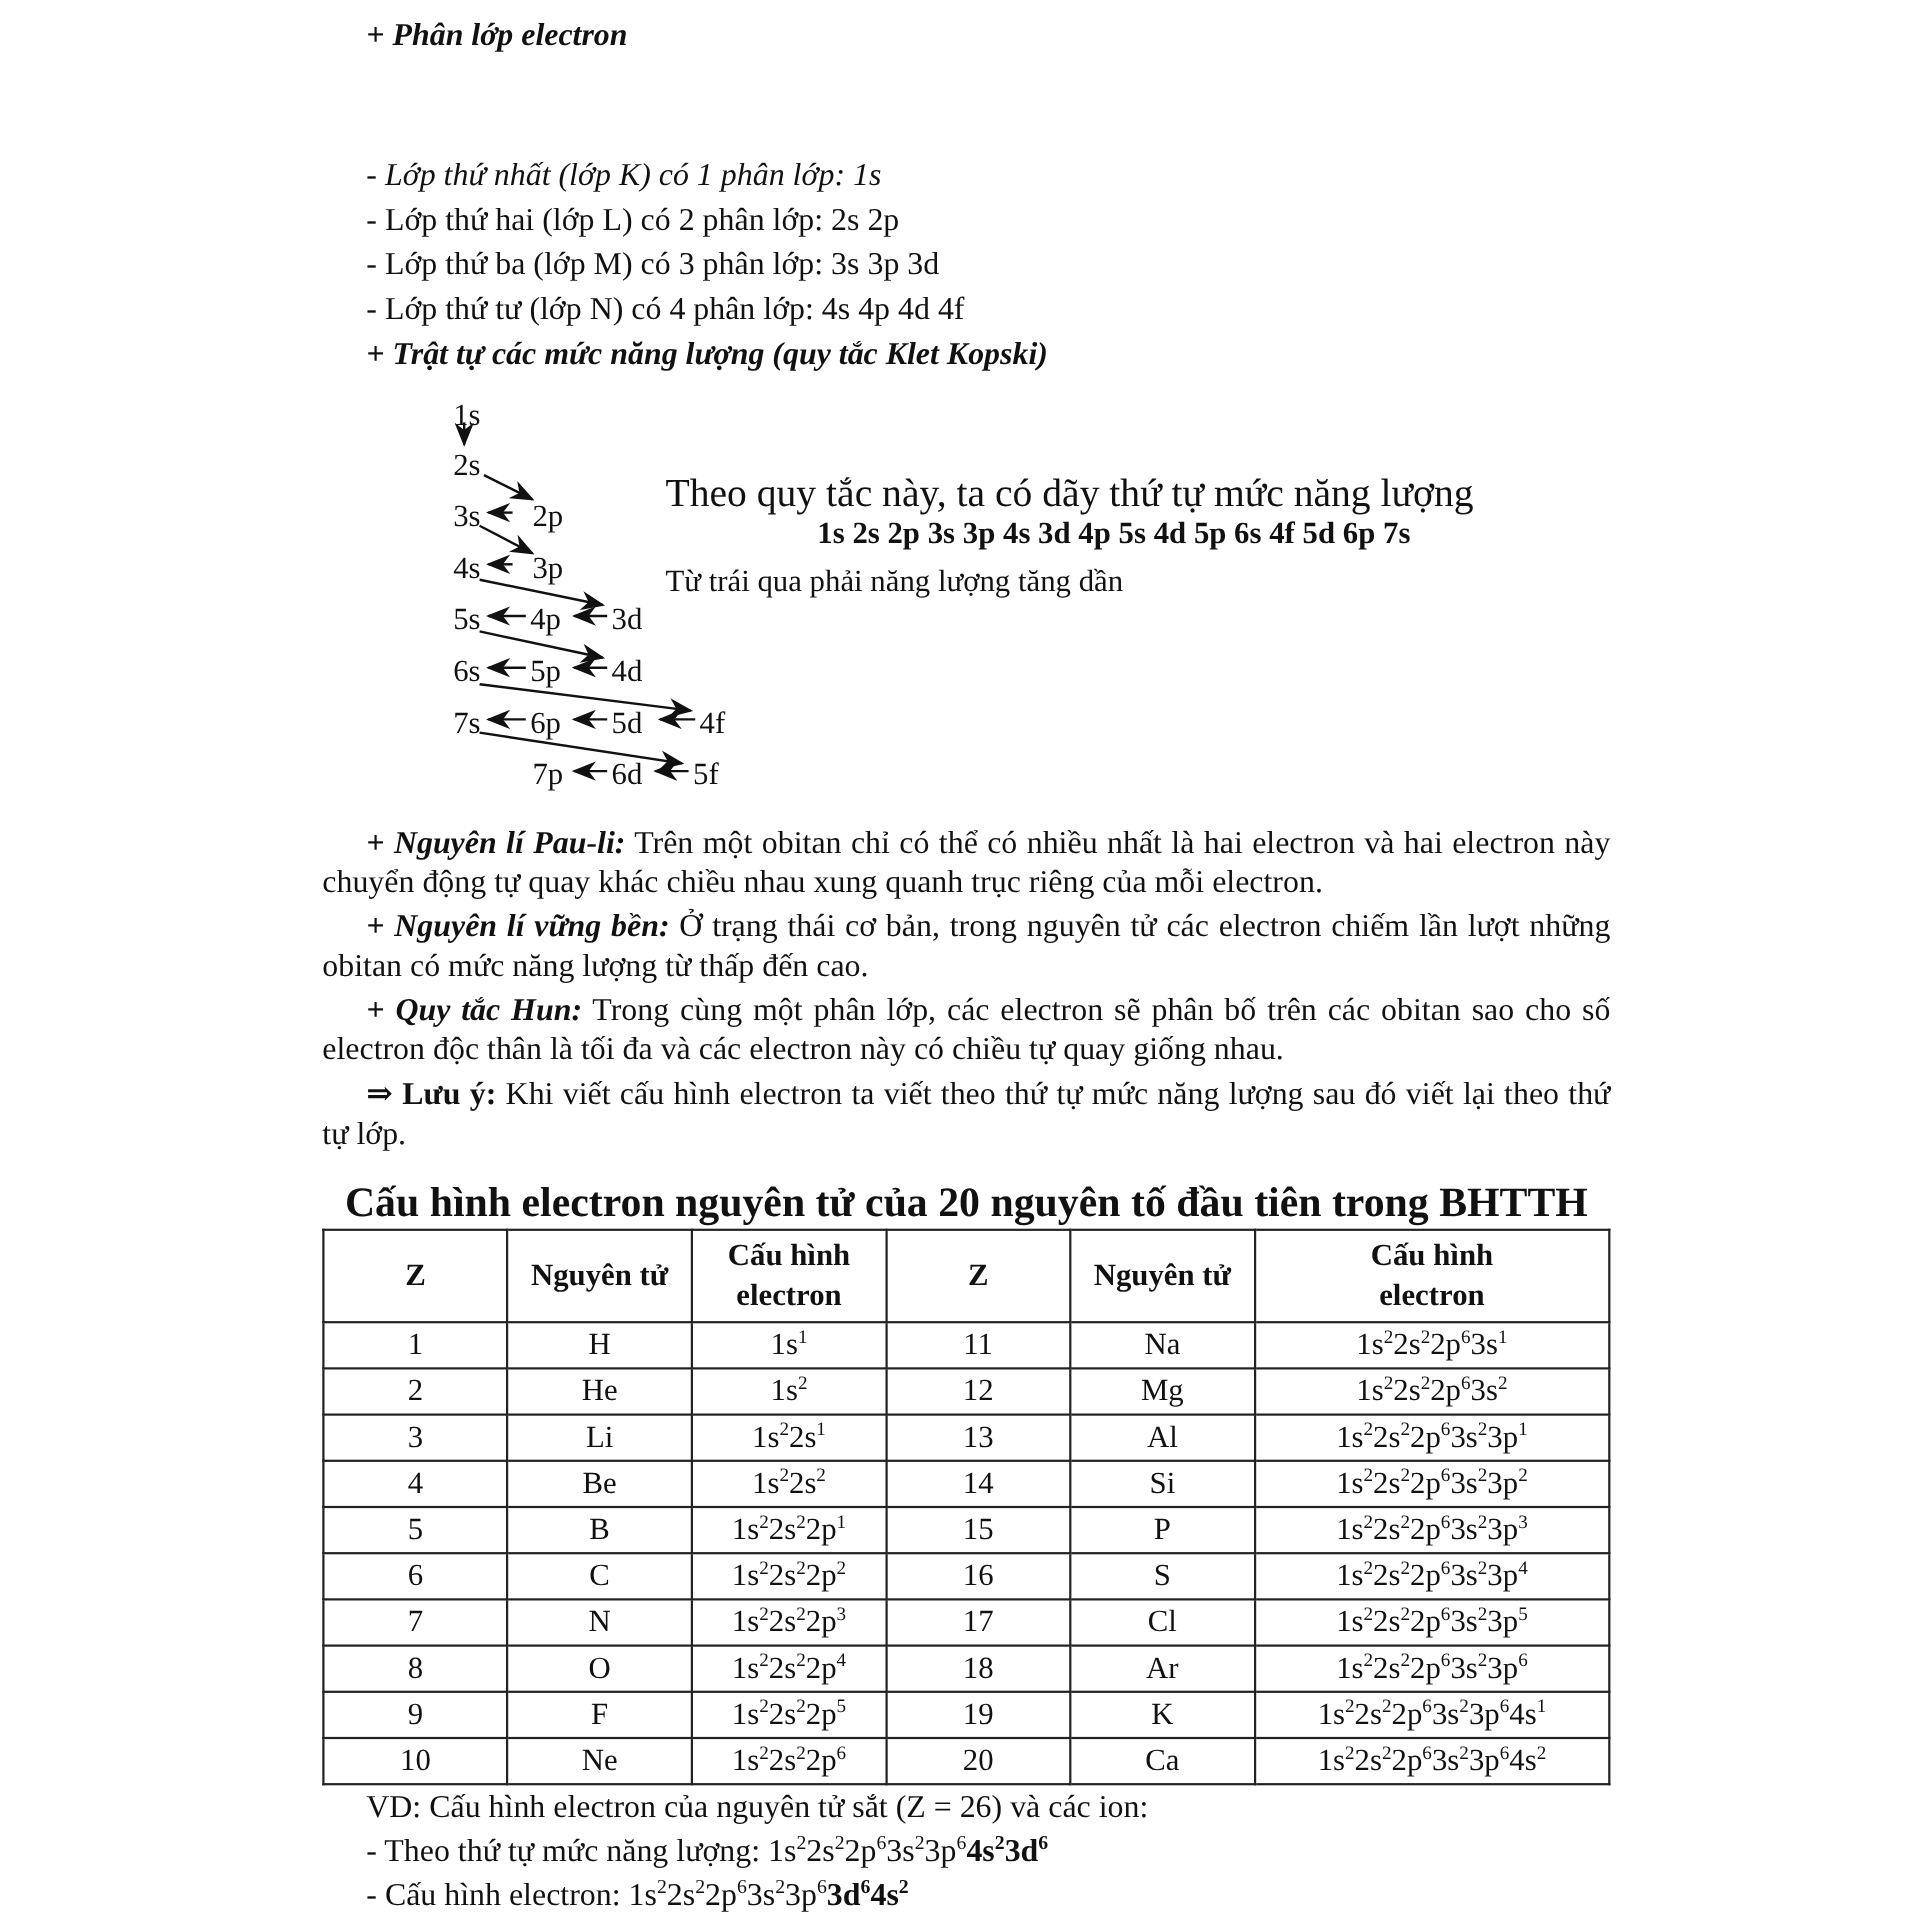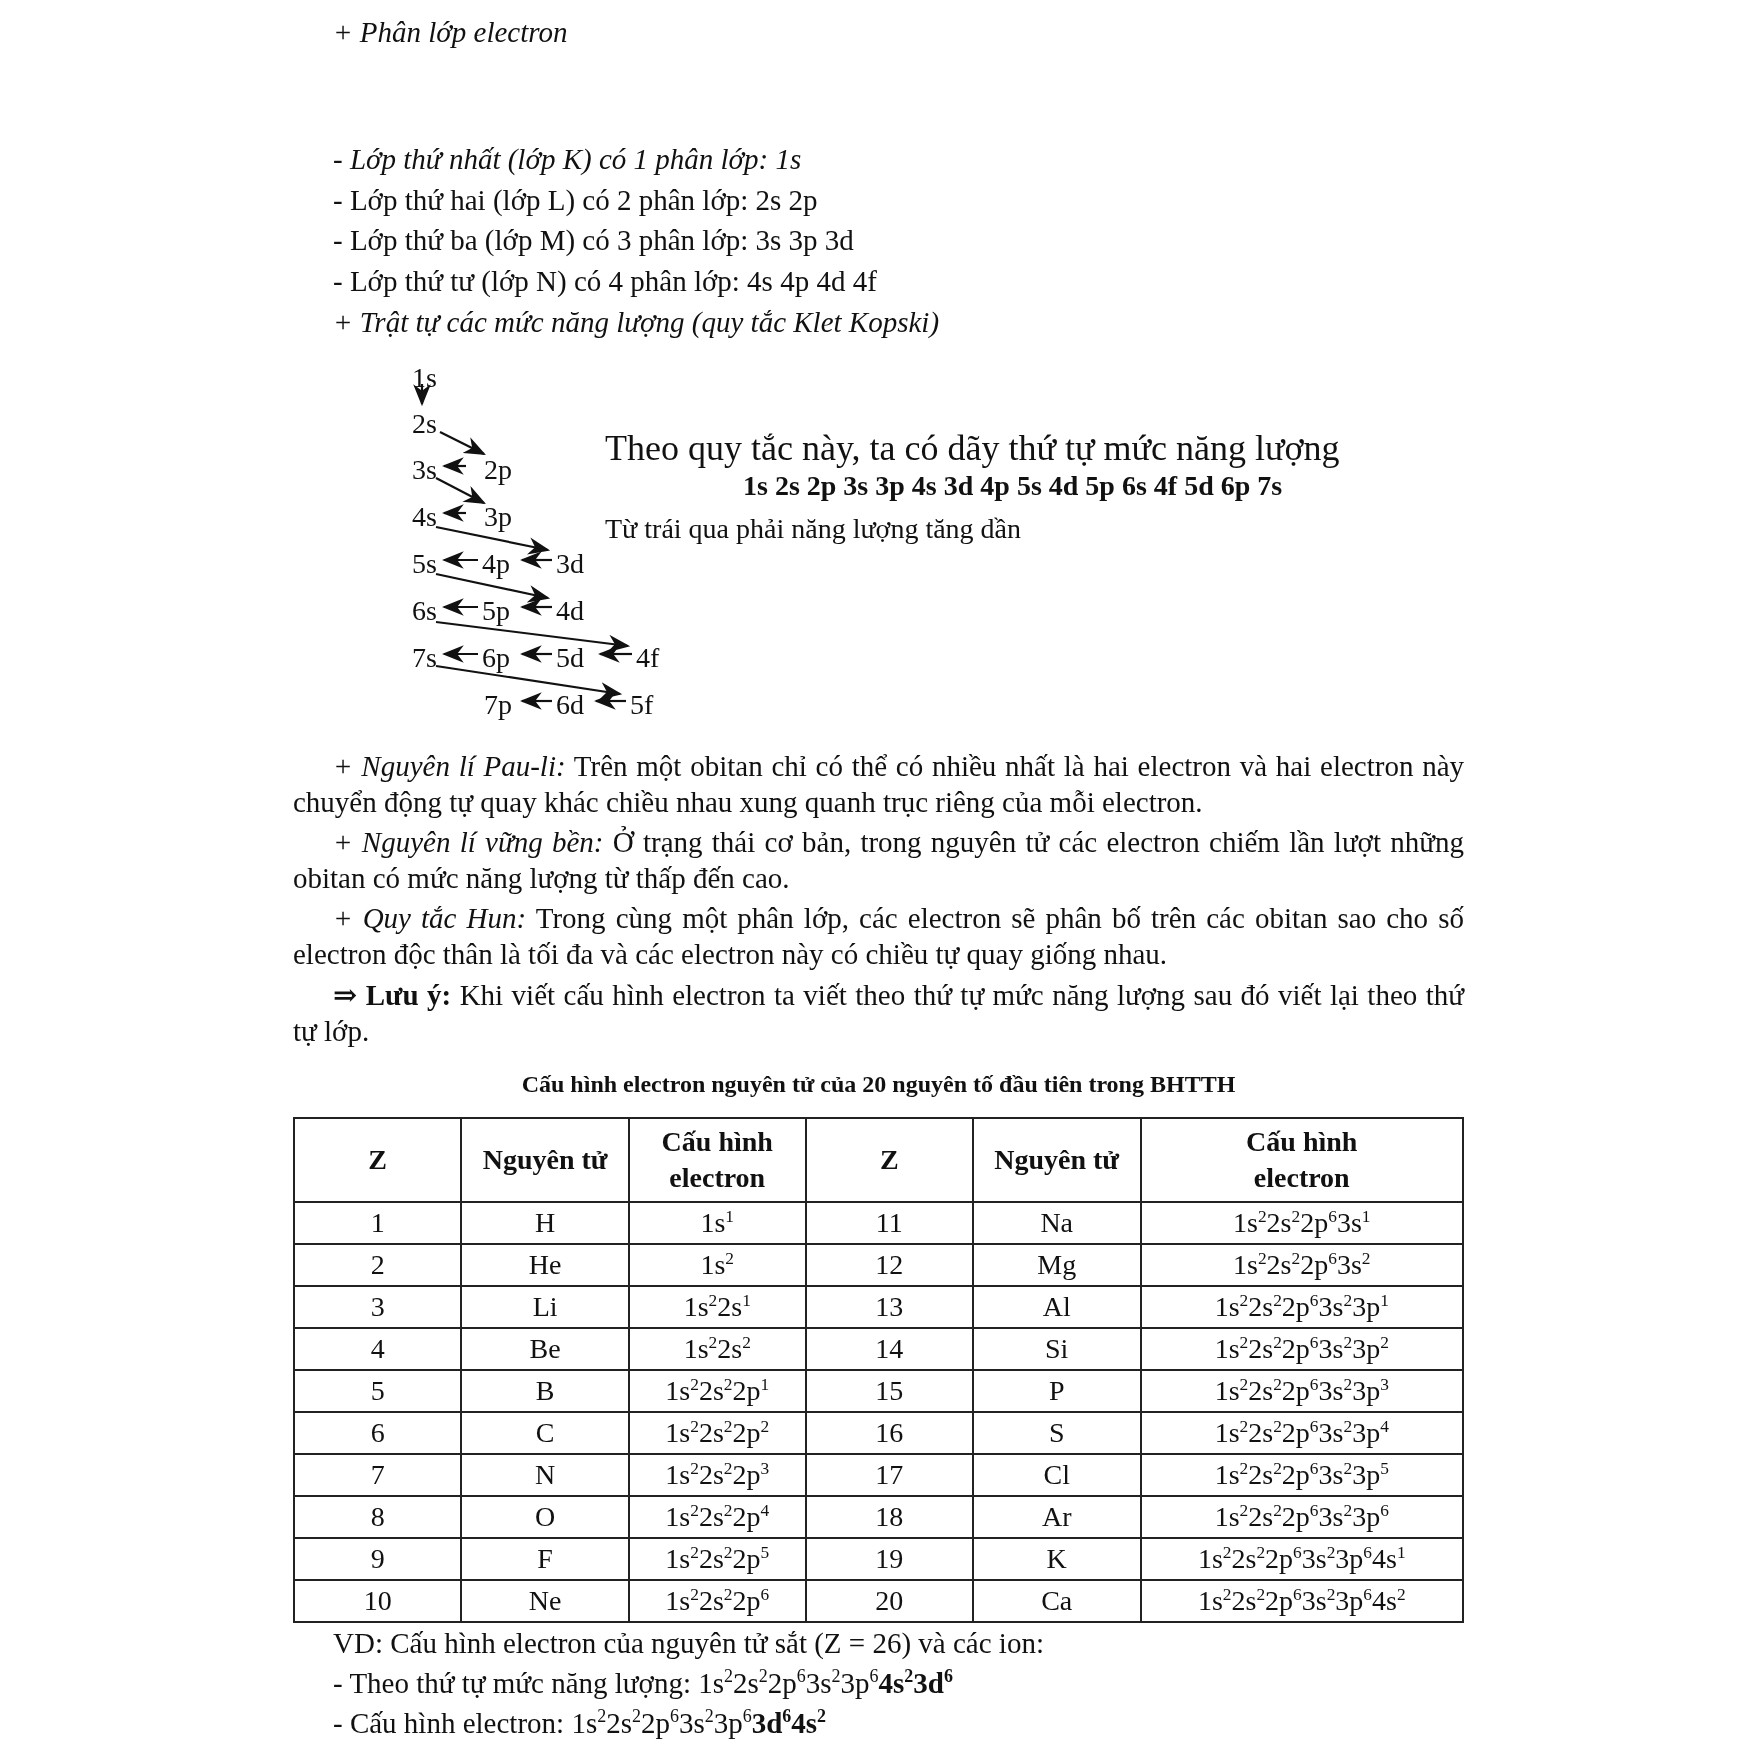--- a/index.html
+++ b/index.html
@@ -2,41 +2,41 @@
 <html><head>
 <meta charset="utf-8">
 <style>
   html, body { margin:0; padding:0; }
   body {
     width:1755px; height:1755px; background:#ffffff; position:relative; overflow:hidden;
     font-family:"Liberation Serif", "DejaVu Serif", serif; color:#111;
     font-size:29px;
   }
   .abs { position:absolute; white-space:nowrap; }
-  .bi { font-weight:normal; font-style:italic; }
+  .bi { font-weight:bold; font-style:italic; }
   .b { font-weight:bold; }
   sup { font-size:62%; vertical-align:super; line-height:0; }
 
   
   #sub-table { position:absolute; left:610px; top:51px; border-collapse:collapse; font-size:29px; }
   #sub-table td { border:2px solid #222; height:38px; text-align:center; padding:0; }
   #sub-table td.lbl { width:245px; }
   #sub-table td.c1 { width:76px; } #sub-table td.c2 { width:73px; }
   #sub-table td.c3 { width:70px; } #sub-table td.c4 { width:68px; }
 
   
   #diagram { position:absolute; left:400px; top:360px; width:280px; height:370px; }
   #diagram .lv { position:absolute; font-size:28px; }
   #diagram svg { position:absolute; left:0; top:0; }
 
   .para { position:absolute; left:293px; width:1171px; text-align:justify; text-align-last:left; line-height:36px; font-size:29px; }
   .para .ind { display:inline-block; width:40px; }
 
   
-  #main-title { position:absolute; left:293px; width:1171px; top:1071px; text-align:center; font-weight:bold; font-size:24px; }
+  #main-title { position:absolute; left:293px; width:1171px; top:1071px; text-align:center; font-weight:bold; font-size:38px; }
   #main-table { position:absolute; left:293px; top:1117px; width:1171px; border-collapse:collapse; font-size:28px; }
   #main-table th, #main-table td { border:2px solid #222; text-align:center; padding:0; }
   #main-table th { font-weight:bold; height:82px; line-height:36px; }
   #main-table td { height:40px; }
   #main-table col.z { width:168px; } #main-table col.n { width:168px; }
   #main-table col.c { width:177px; } #main-table col.cw { width:323px; }
 </style>
 </head>
 <body>
 

